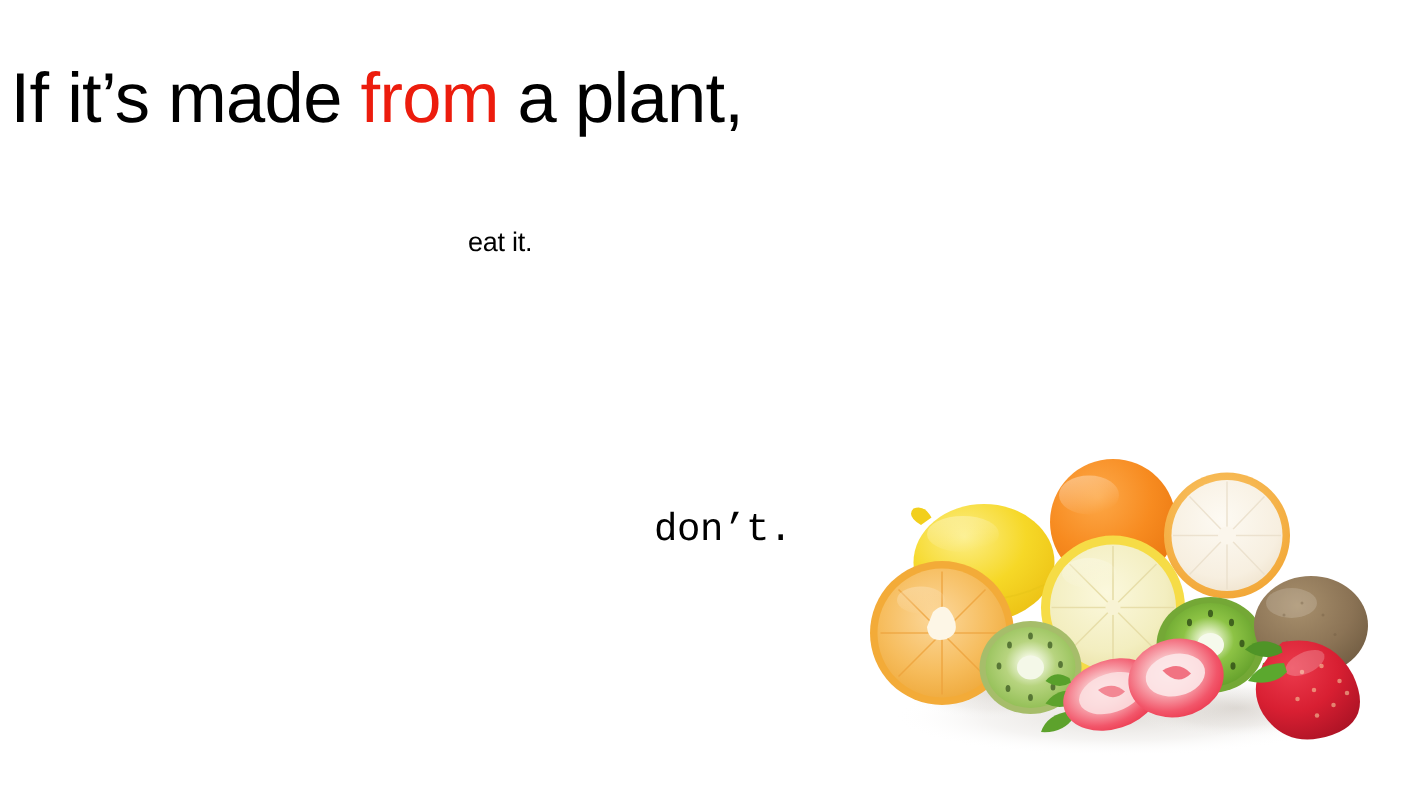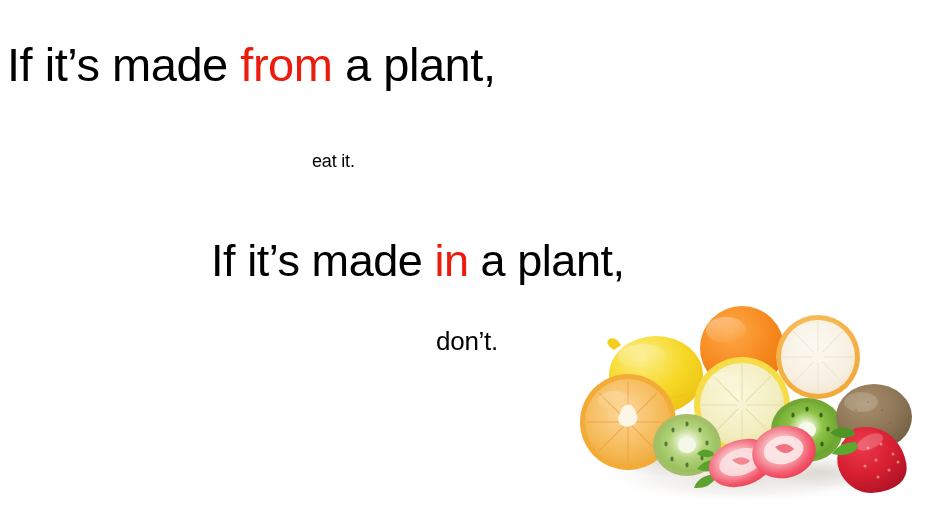--- a/index.html
+++ b/index.html
@@ -40,23 +40,24 @@
     line-height: 32px;
   }
   #line-3 {
     left: 211px;
     top: 234px;
     font-size: 45px;
     line-height: 54px;
   }
   #line-4 {
     left: 436px;
-    top: 325px;
+    top: 337px;
     font-size: 26px;
     line-height: 32px;
+    font-family: Liberation Mono, monospace;
   }
 
   
   #fruit-photo {
     position: absolute;
     left: 556px;
     top: 282px;
     width: 370px;
     height: 232px;
   }
@@ -66,23 +67,20 @@
 <body>
 
 <div id="slide">
 
   <div class="line" id="line-1">
     <span>If it’s made </span><span class="hl">from</span><span> a plant,</span>
   </div>
 
   <div class="line" id="line-2">eat it.</div>
 
-  <div class="line" id="line-3">
-    <span>If it’s made </span><span class="hl">in</span><span> a plant,</span>
-  </div>
 
   <div class="line" id="line-4">don’t.</div>
 
   <div id="fruit-photo">
     <svg viewBox="0 0 370 232" xmlns="http://www.w3.org/2000/svg">
       <defs>
         <radialGradient id="gOrangeWhole" cx="38%" cy="30%" r="78%">
           <stop offset="0%" stop-color="#fda949"></stop>
           <stop offset="55%" stop-color="#f78b20"></stop>
           <stop offset="100%" stop-color="#e9760f"></stop>

